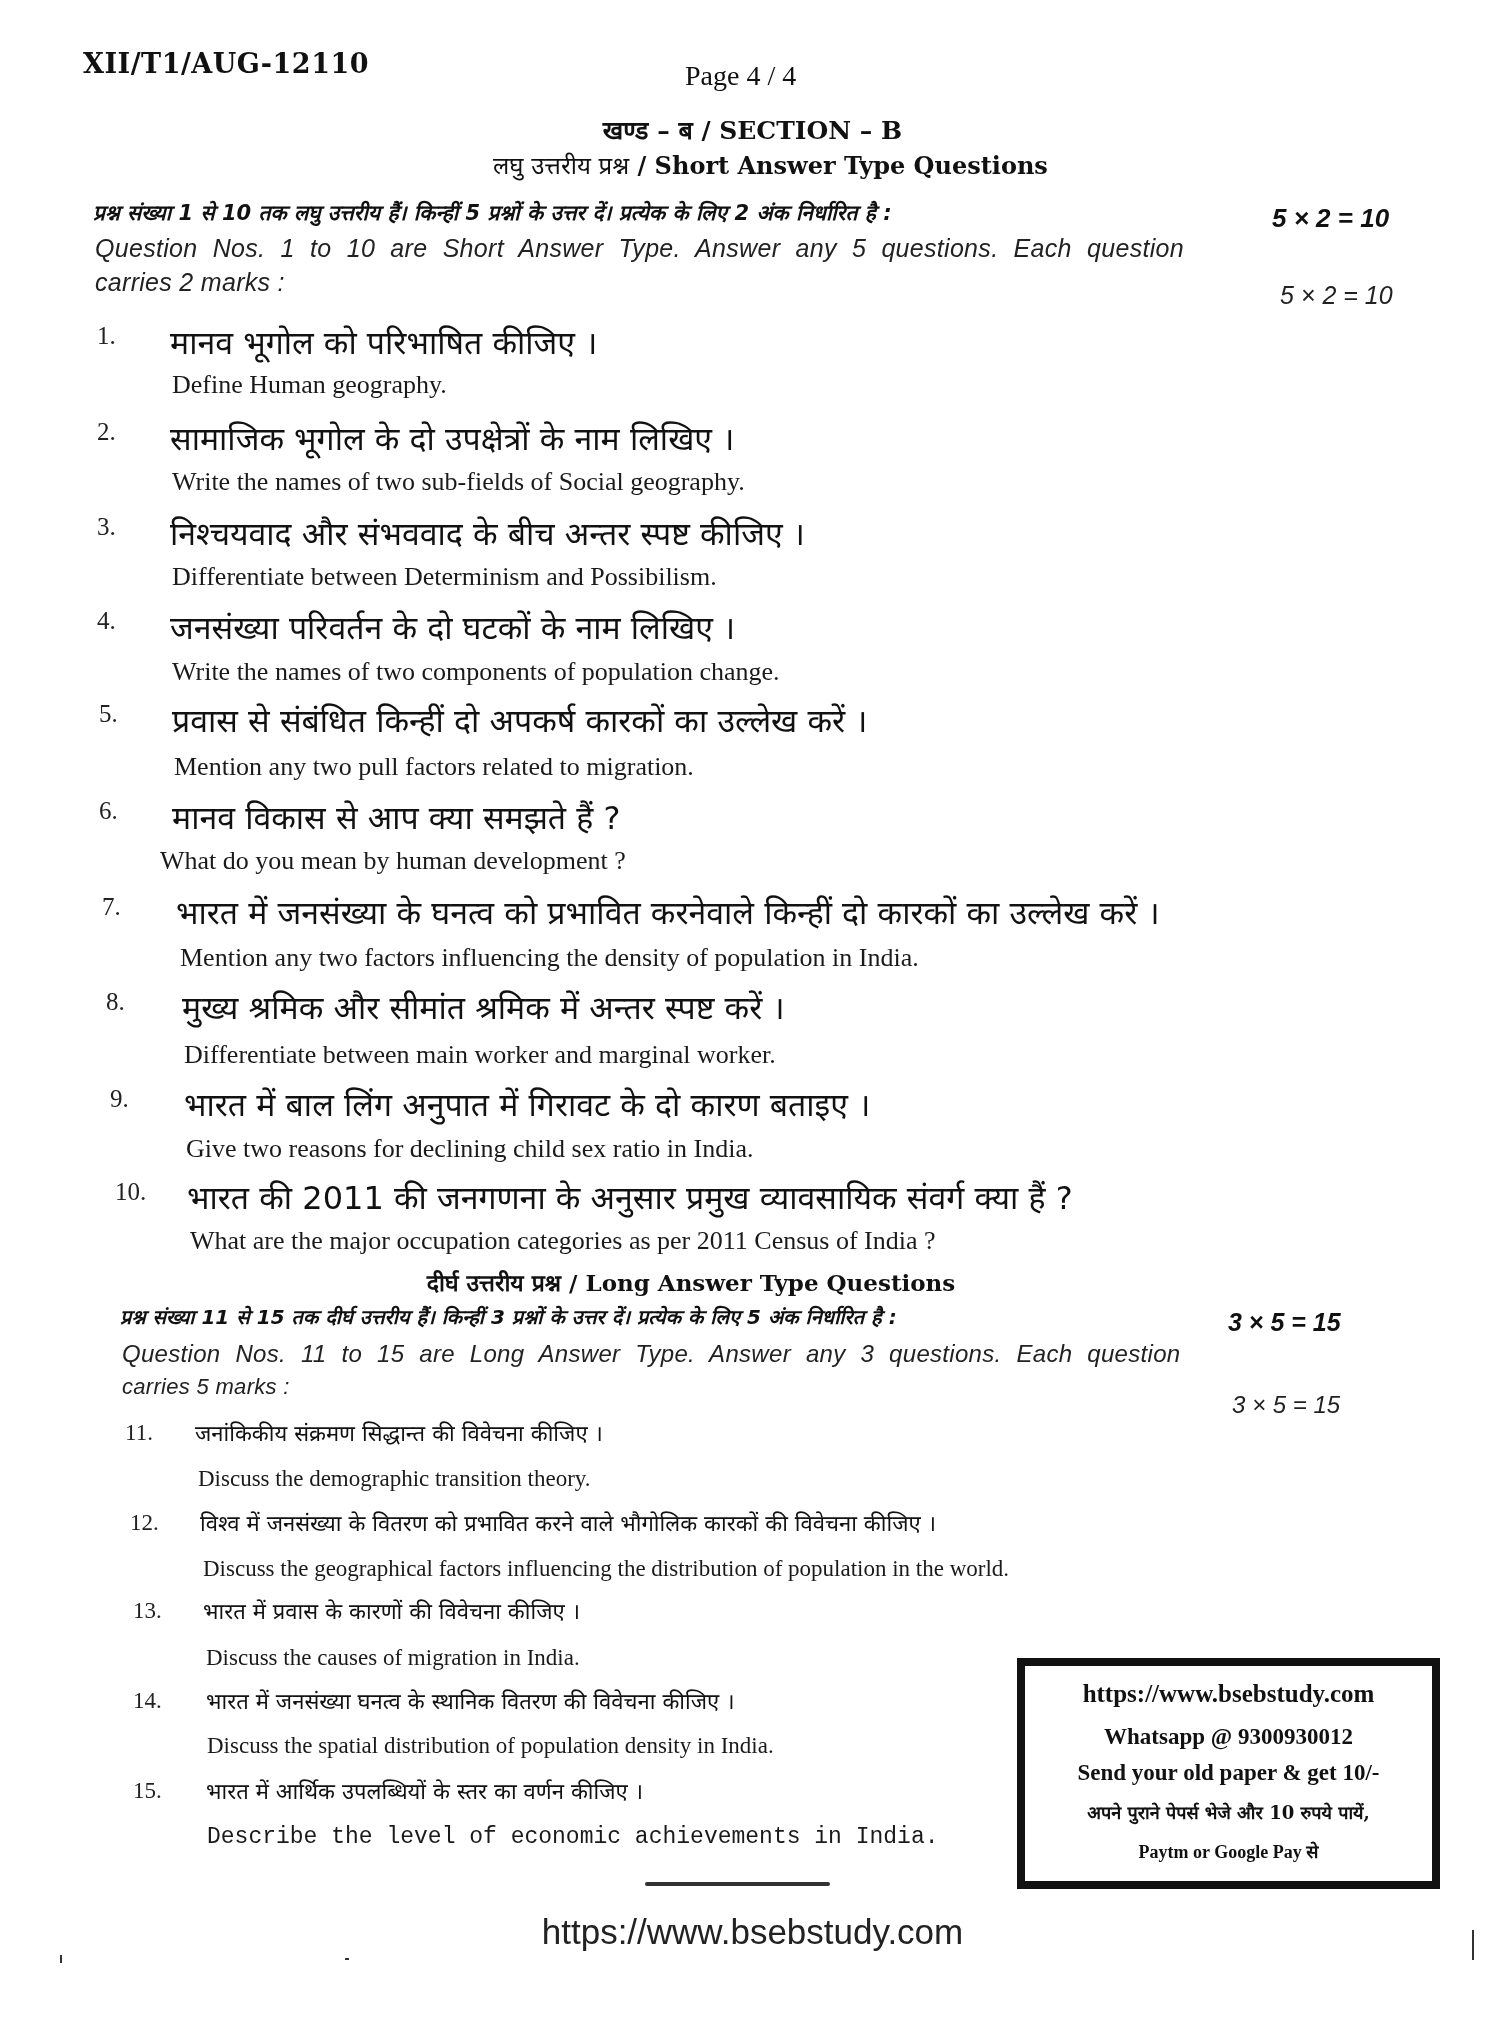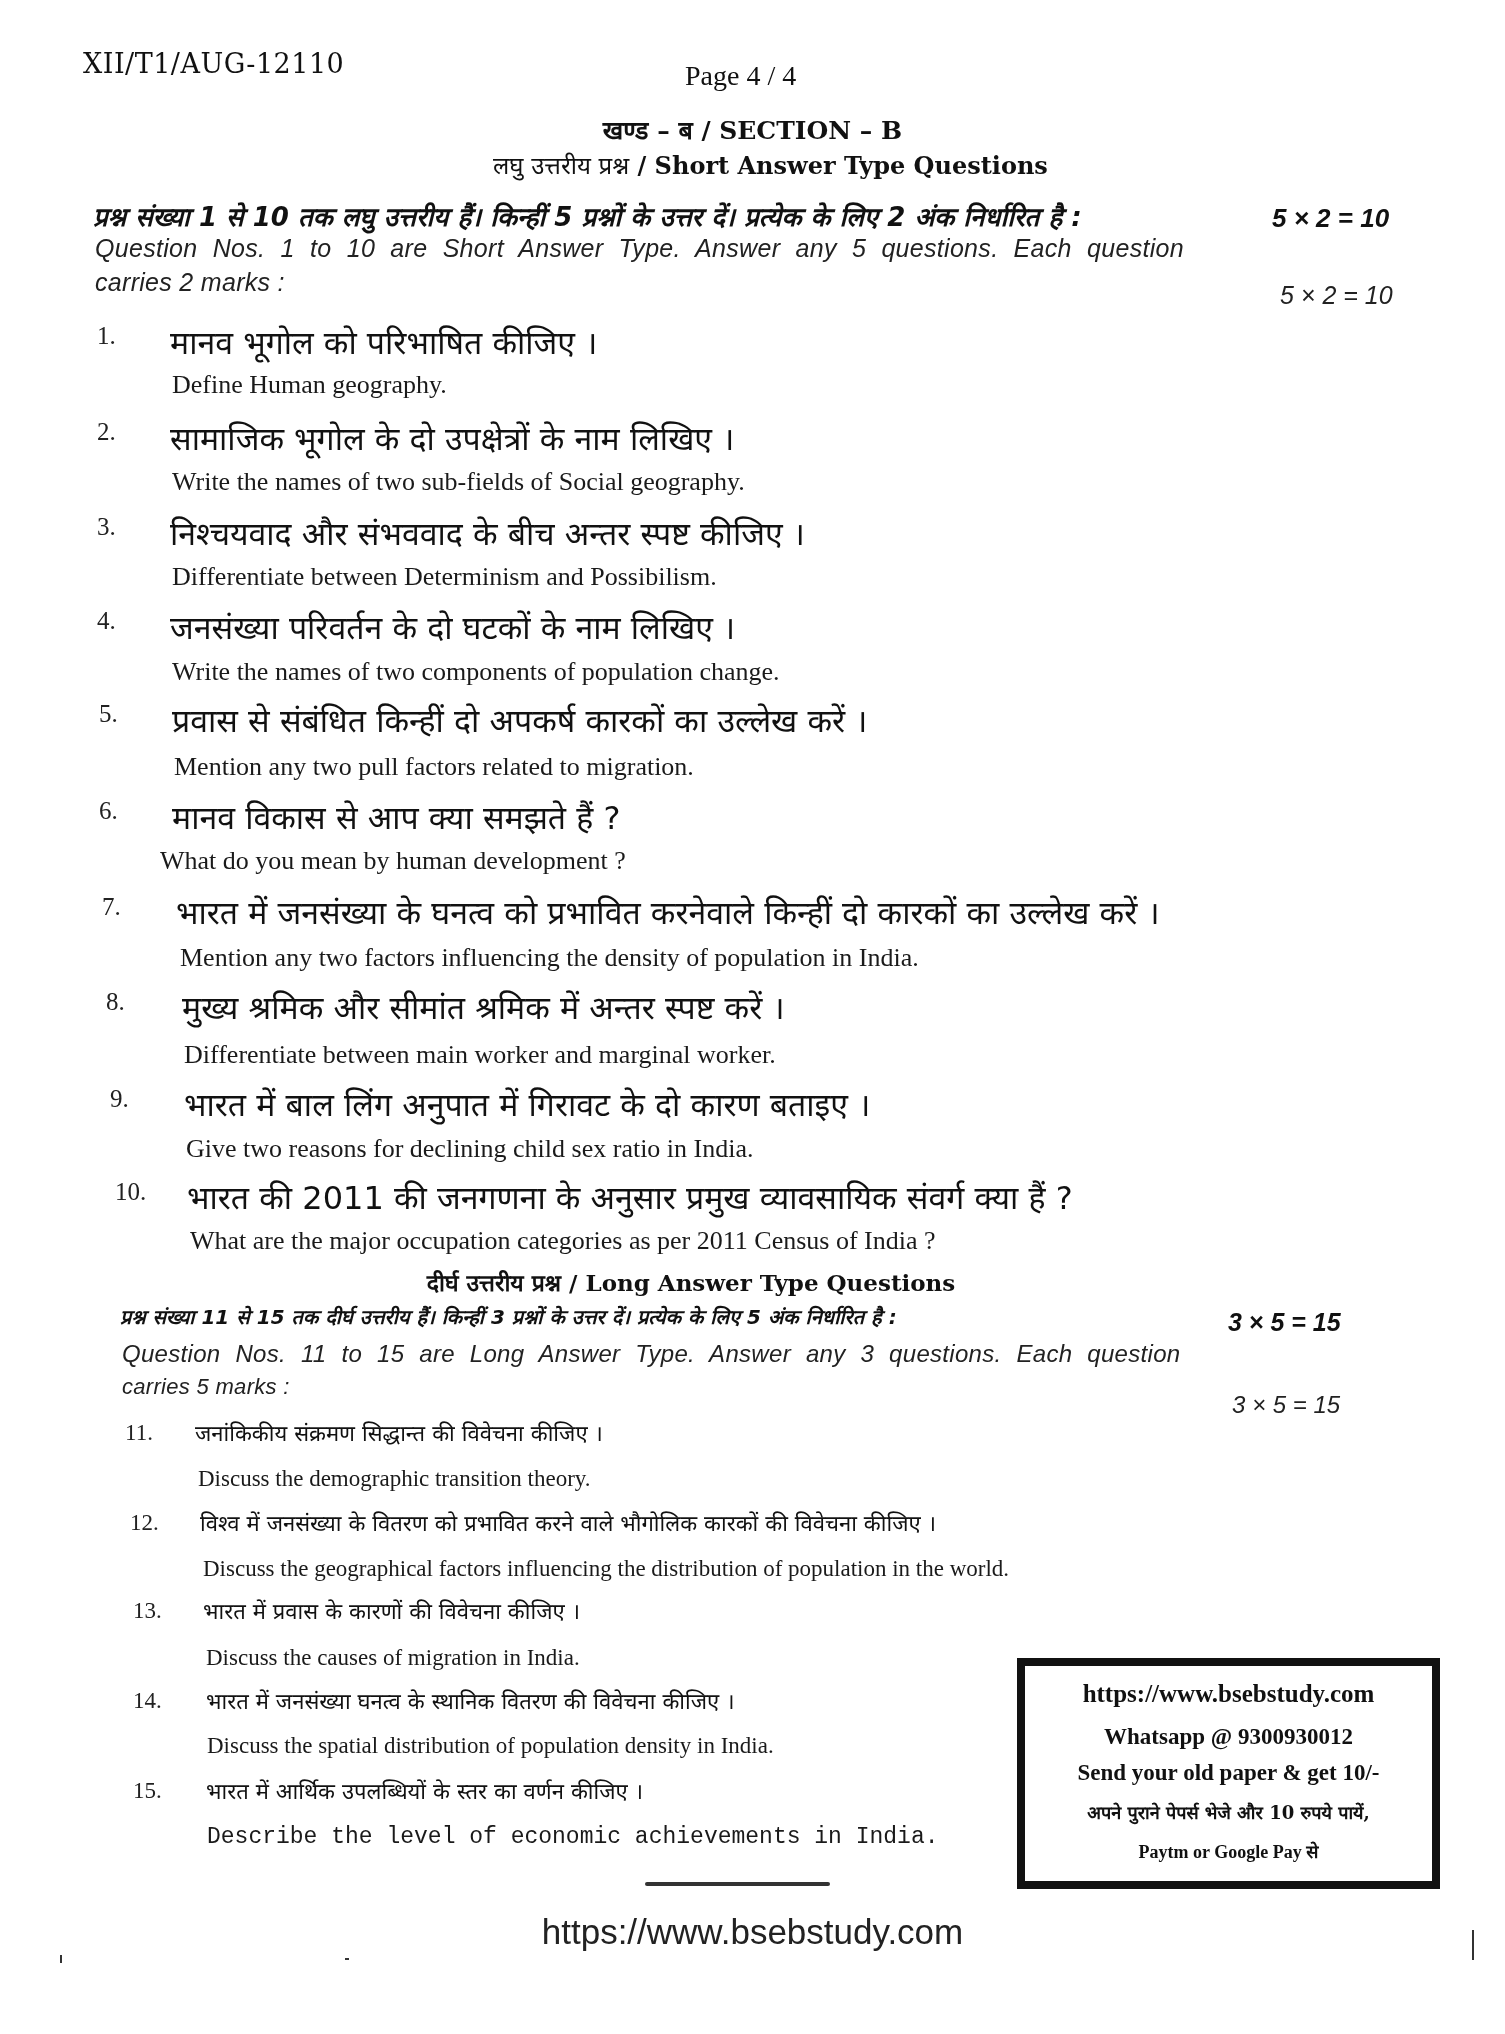--- a/index.html
+++ b/index.html
@@ -2,26 +2,26 @@
 <html><head>
 <meta charset="utf-8">
 <style>
   html, body { margin:0; padding:0; }
   body {
     width:1505px; height:2034px; position:relative; overflow:hidden;
     background:#ffffff; color:#1a1a1a;
     font-family:"DejaVu Serif", serif;
   }
   .abs { position:absolute; white-space:nowrap; }
-  .code { left:83px; top:48px; font-family:"DejaVu Serif", serif; font-weight:normal; font-size:27px; letter-spacing:0.5px; color:#111; }
+  .code { left:83px; top:48px; font-family:"DejaVu Serif", serif; font-weight:bold; font-size:27px; letter-spacing:0.5px; color:#111; }
   .page { left:685px; top:60px; font-family:"Liberation Serif", serif; font-size:28px; color:#111; }
   .sec-title { left:0; width:1505px; text-align:center; top:112px; font-family:"DejaVu Serif", serif; font-weight:bold; font-size:25px; color:#111; }
   .sec-sub { left:18px; width:1505px; text-align:center; top:148px; font-family:"DejaVu Serif", serif; font-weight:bold; font-size:24px; color:#111; }
   .sec-sub .hi, .sec-title .hi { font-weight:bold; }
-  .instr-hi { font-family:"DejaVu Sans", sans-serif; font-weight:bold; font-style:italic; font-size:26px; color:#111; }
+  .instr-hi { font-family:"DejaVu Sans", sans-serif; font-weight:bold; font-style:italic; font-size:21px; color:#111; }
   .instr-en { font-family:"Liberation Sans", sans-serif; font-style:italic; font-size:25px; color:#222; letter-spacing:0.3px; }
   .marks-b { font-family:"Liberation Sans", sans-serif; font-weight:bold; font-style:italic; font-size:26px; color:#111; }
   .marks-i { font-family:"Liberation Sans", sans-serif; font-style:italic; font-size:25px; color:#222; }
   .qnum { font-family:"Liberation Serif", serif; font-size:25px; color:#222; }
   .qhi { font-family:"DejaVu Sans", sans-serif; font-size:32px; color:#111; }
   .qen { font-family:"Liberation Serif", serif; font-size:26px; color:#1a1a1a; }
   .long-title { left:0; width:1382px; text-align:center; top:1266px; font-family:"DejaVu Serif", serif; font-weight:bold; font-size:23px; color:#111; }
   .promo {
     position:absolute; left:1017px; top:1658px; width:407px; height:215px;
     border:8px solid #111; background:#fff;

